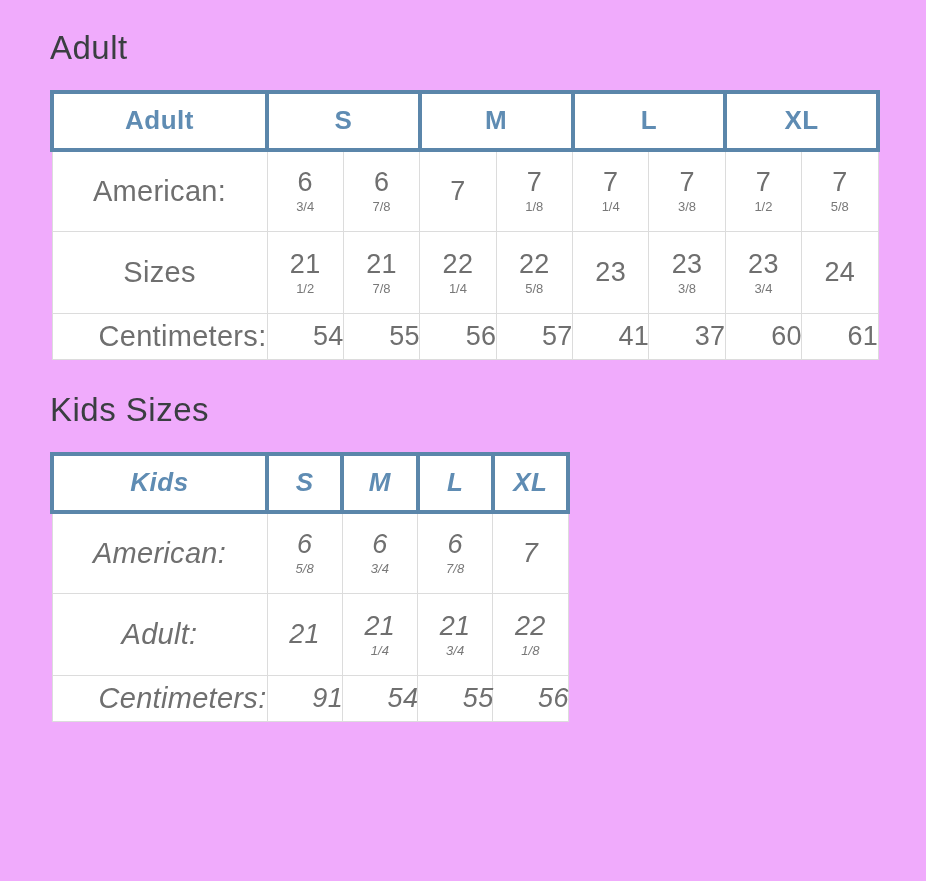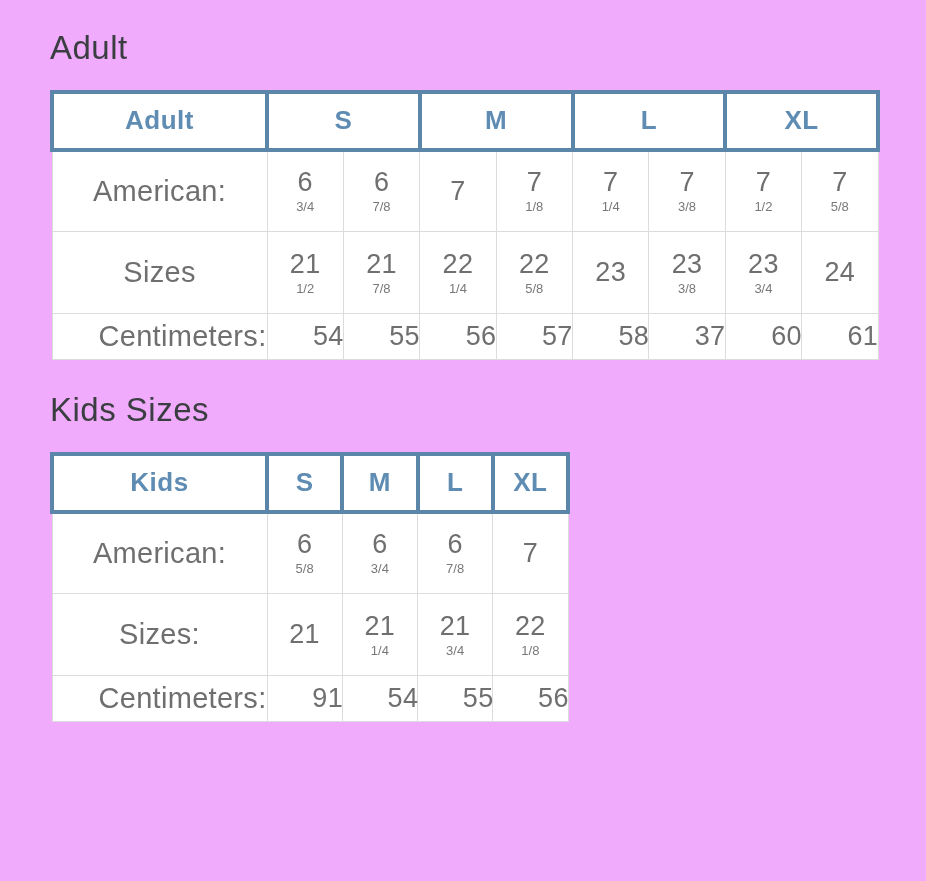--- a/index.html
+++ b/index.html
@@ -24,21 +24,21 @@
     margin: 0 0 22px 0;
     line-height: 1.2;
   }
   .kids-section { margin-top: 30px; }
 
   table.size-table {
     border-collapse: collapse;
     table-layout: fixed;
   }
   table.adult-table { width: 830px; }
-  table.kids-table  { width: 520px; }
+  table.kids-table  { width: 520px; font-style: italic; }
   col.col-label { width: 215px; }
 
   table.size-table th {
     border: 4px solid #5b86aa;
     color: #5f8cb3;
     font-size: 26px;
     font-weight: 700;
     letter-spacing: 0.5px;
     text-align: center;
     height: 58px;
@@ -218,21 +218,21 @@
                 <span class="num">56</span>
               </div>
             </td>
           <td>
               <div class="cell-stack">
                 <span class="num">57</span>
               </div>
             </td>
           <td>
               <div class="cell-stack">
-                <span class="num">58</span>
+                <span class="num">41</span>
               </div>
             </td>
           <td>
               <div class="cell-stack">
                 <span class="num">37</span>
               </div>
             </td>
           <td>
               <div class="cell-stack">
                 <span class="num">60</span>
@@ -286,21 +286,21 @@
                 <span class="frac">7/8</span>
               </div>
             </td>
           <td>
               <div class="cell-stack">
                 <span class="num">7</span>
               </div>
             </td>
         </tr>
         <tr class="row-tall">
-          <td class="row-label">Sizes:</td>
+          <td class="row-label">Adult:</td>
           <td>
               <div class="cell-stack">
                 <span class="num">21</span>
               </div>
             </td>
           <td>
               <div class="cell-stack">
                 <span class="num">21</span>
                 <span class="frac">1/4</span>
               </div>

